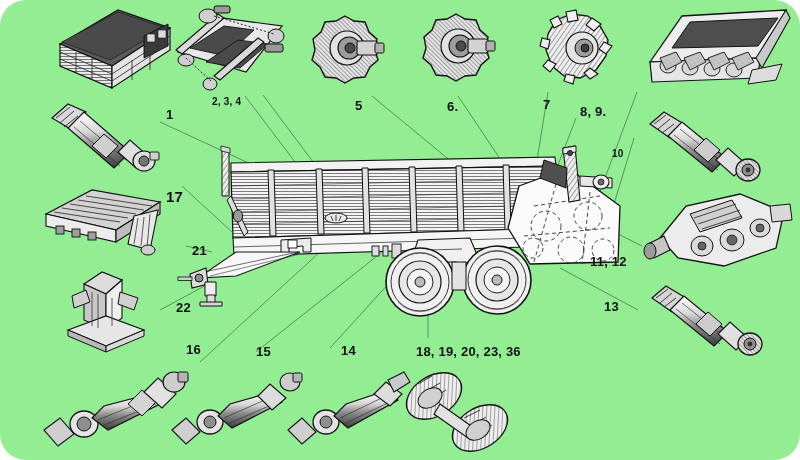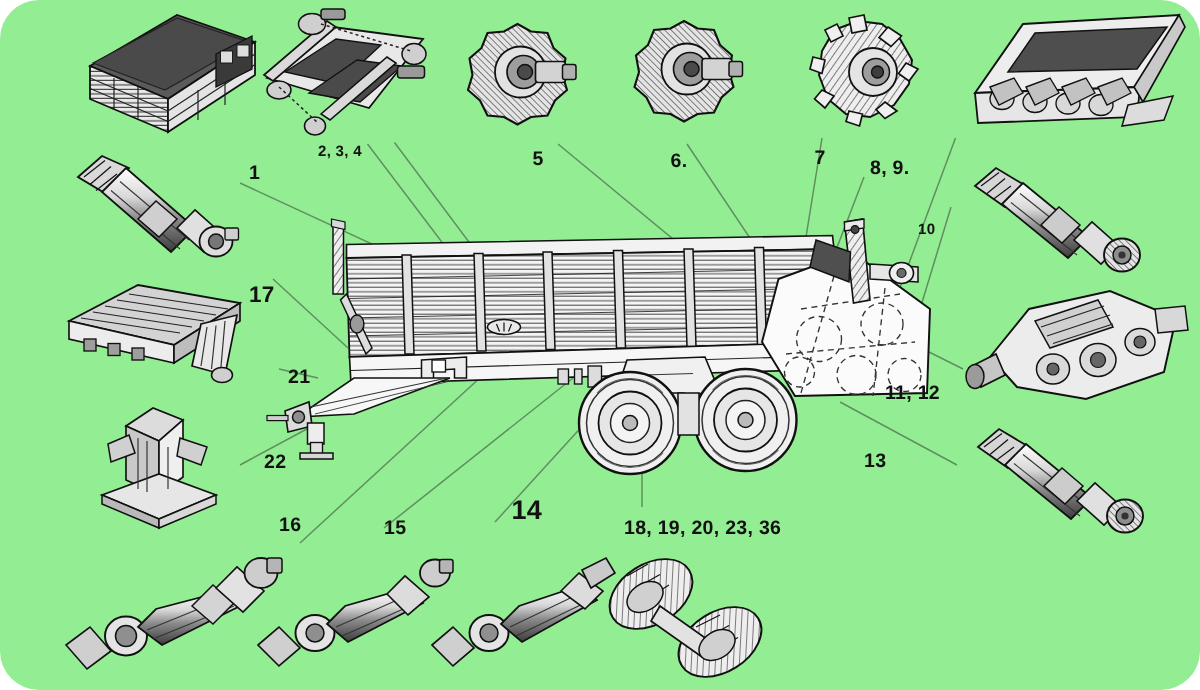--- a/index.html
+++ b/index.html
@@ -473,22 +473,22 @@
 
     <div id="callout-layer">
         <div class="callout" style="left: 166px; top: 107px; font-size: 13px;">1</div>
         <div class="callout" style="left: 212px; top: 96px; font-size: 10px;">2, 3, 4</div>
         <div class="callout" style="left: 355px; top: 98px; font-size: 13px;">5</div>
         <div class="callout" style="left: 447px; top: 99px; font-size: 13px;">6.</div>
         <div class="callout" style="left: 543px; top: 97px; font-size: 13px;">7</div>
         <div class="callout" style="left: 580px; top: 104px; font-size: 13px;">8, 9.</div>
         <div class="callout" style="left: 612px; top: 148px; font-size: 10px;">10</div>
         <div class="callout" style="left: 590px; top: 254px; font-size: 13px; text-align: right;">11, 12</div>
-        <div class="callout" style="left: 576px; top: 299px; font-size: 13px;">13</div>
-        <div class="callout" style="left: 341px; top: 330px; font-size: 18px;">14</div>
+        <div class="callout" style="left: 604px; top: 299px; font-size: 13px;">13</div>
+        <div class="callout" style="left: 341px; top: 343px; font-size: 13px;">14</div>
         <div class="callout" style="left: 236px; top: 344px; font-size: 13px; margin-left: 20px;">15</div>
         <div class="callout" style="left: 186px; top: 342px; font-size: 13px;">16</div>
         <div class="callout" style="left: 166px; top: 188px; font-size: 15px;">17</div>
         <div class="callout" style="left: 166px; top: 243px; font-size: 13px; margin-left: 26px;">21</div>
         <div class="callout" style="left: 176px; top: 300px; font-size: 13px;">22</div>
         <div class="callout" style="left: 416px; top: 344px; font-size: 13px;">18, 19, 20, 23, 36</div>
       </div>
 
   </div>
 </div>

